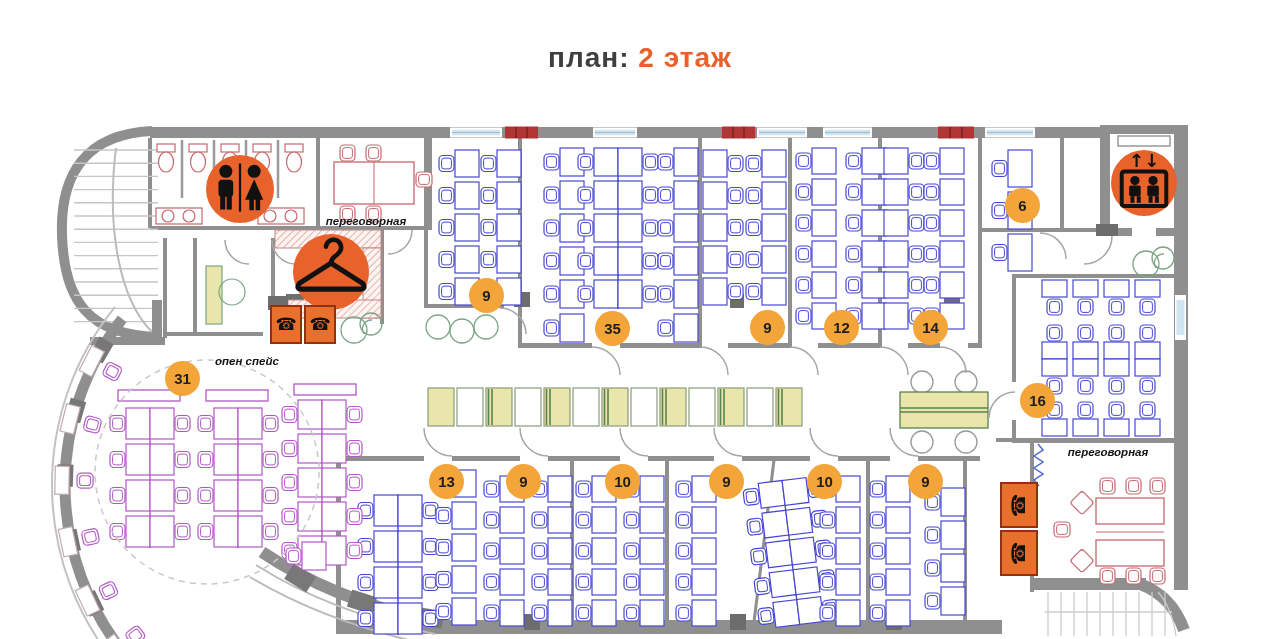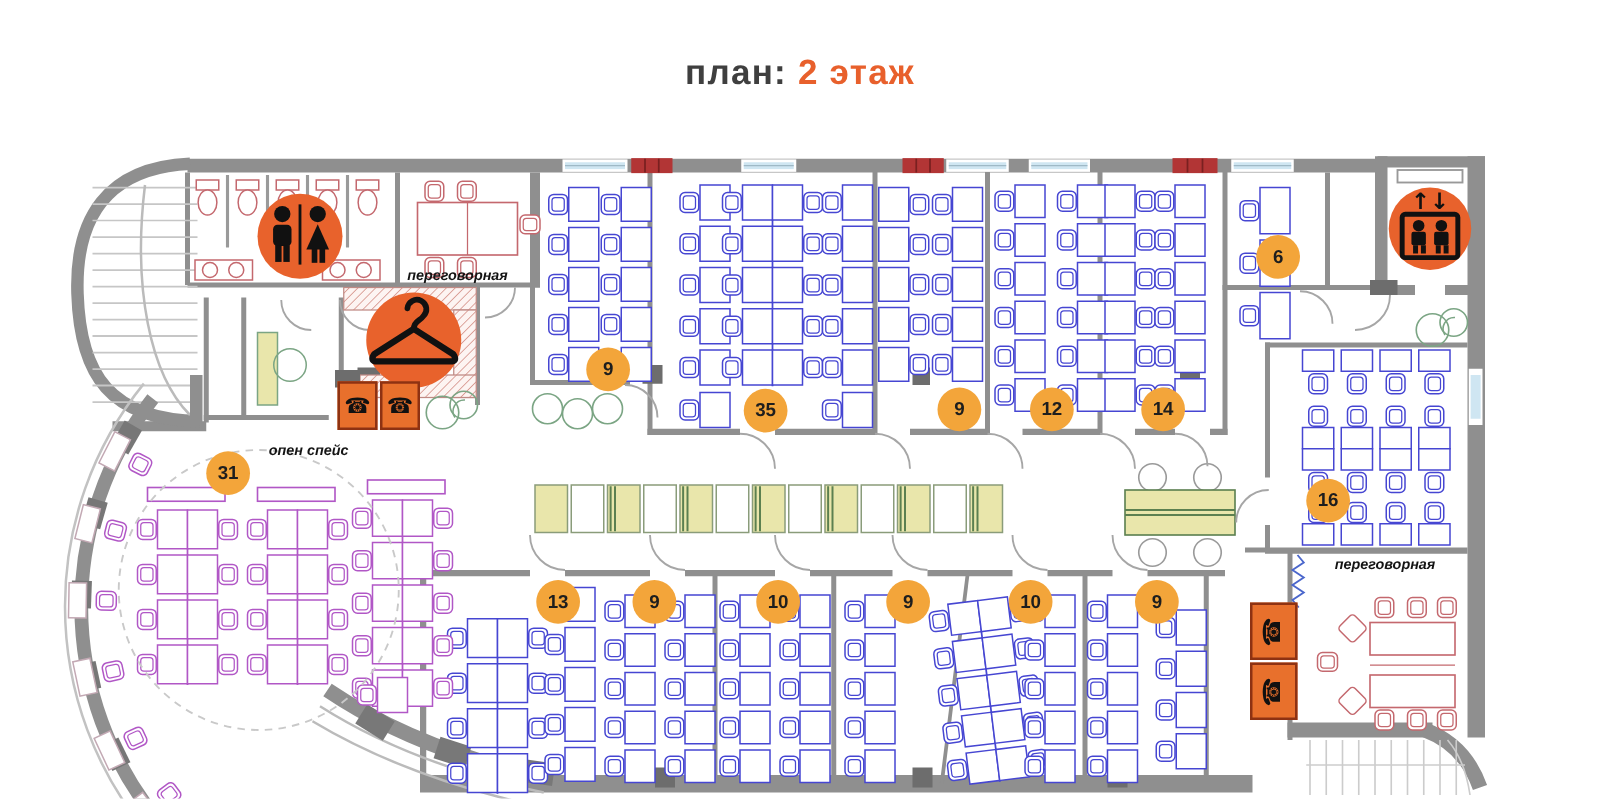--- a/index.html
+++ b/index.html
@@ -888,21 +888,21 @@
     <span>план:</span>
     <span class="hl">2 этаж</span>
   </div>
 
   <div class="badge" style="left:486px;top:295px">9</div>
   <div class="badge" style="left:612px;top:328px">35</div>
   <div class="badge" style="left:767px;top:327px">9</div>
   <div class="badge" style="left:841px;top:327px">12</div>
   <div class="badge" style="left:930px;top:327px">14</div>
   <div class="badge" style="left:1022px;top:205px">6</div>
-  <div class="badge" style="left:1062px;top:400px">16</div>
+  <div class="badge" style="left:1037px;top:400px">16</div>
   <div class="badge" style="left:182px;top:378px">31</div>
   <div class="badge" style="left:446px;top:481px">13</div>
   <div class="badge" style="left:523px;top:481px">9</div>
   <div class="badge" style="left:622px;top:481px">10</div>
   <div class="badge" style="left:726px;top:481px">9</div>
   <div class="badge" style="left:824px;top:481px">10</div>
   <div class="badge" style="left:925px;top:481px">9</div>
 
   <div class="plabel" style="left:320px;top:215px;width:92px;text-align:center">переговорная</div>
   <div class="plabel" style="left:1058px;top:446px;width:100px;text-align:center">переговорная</div>

